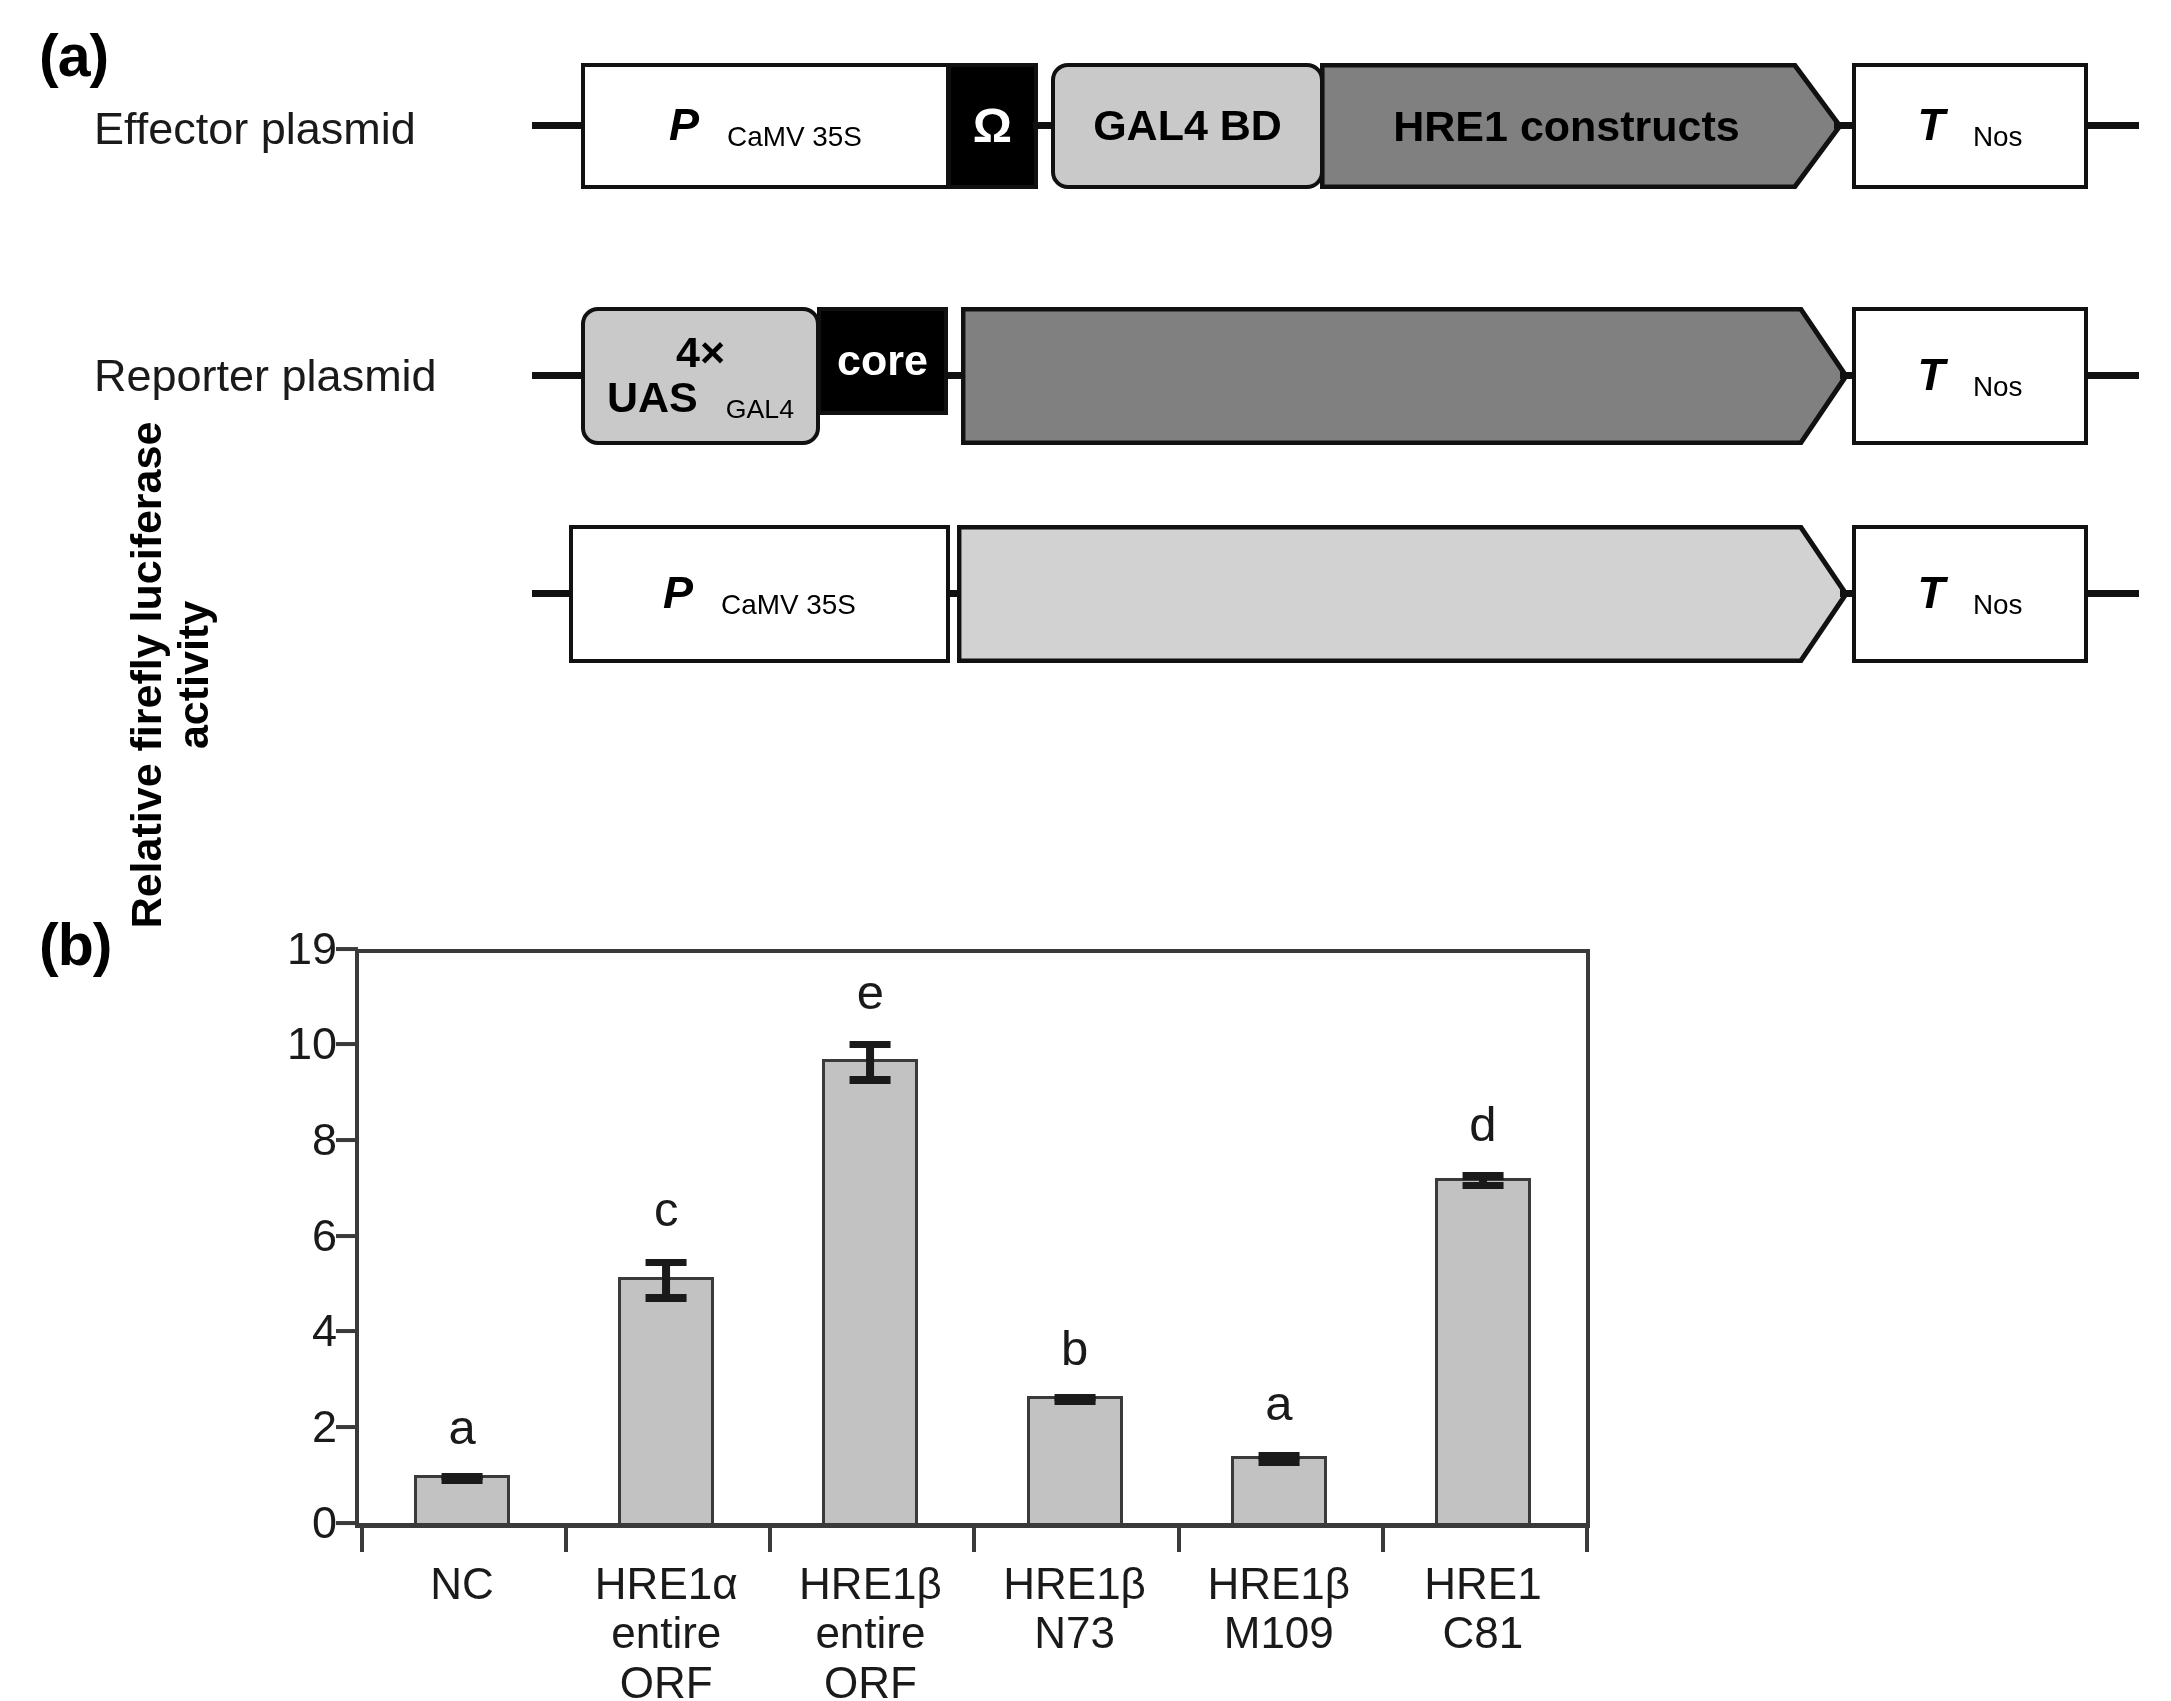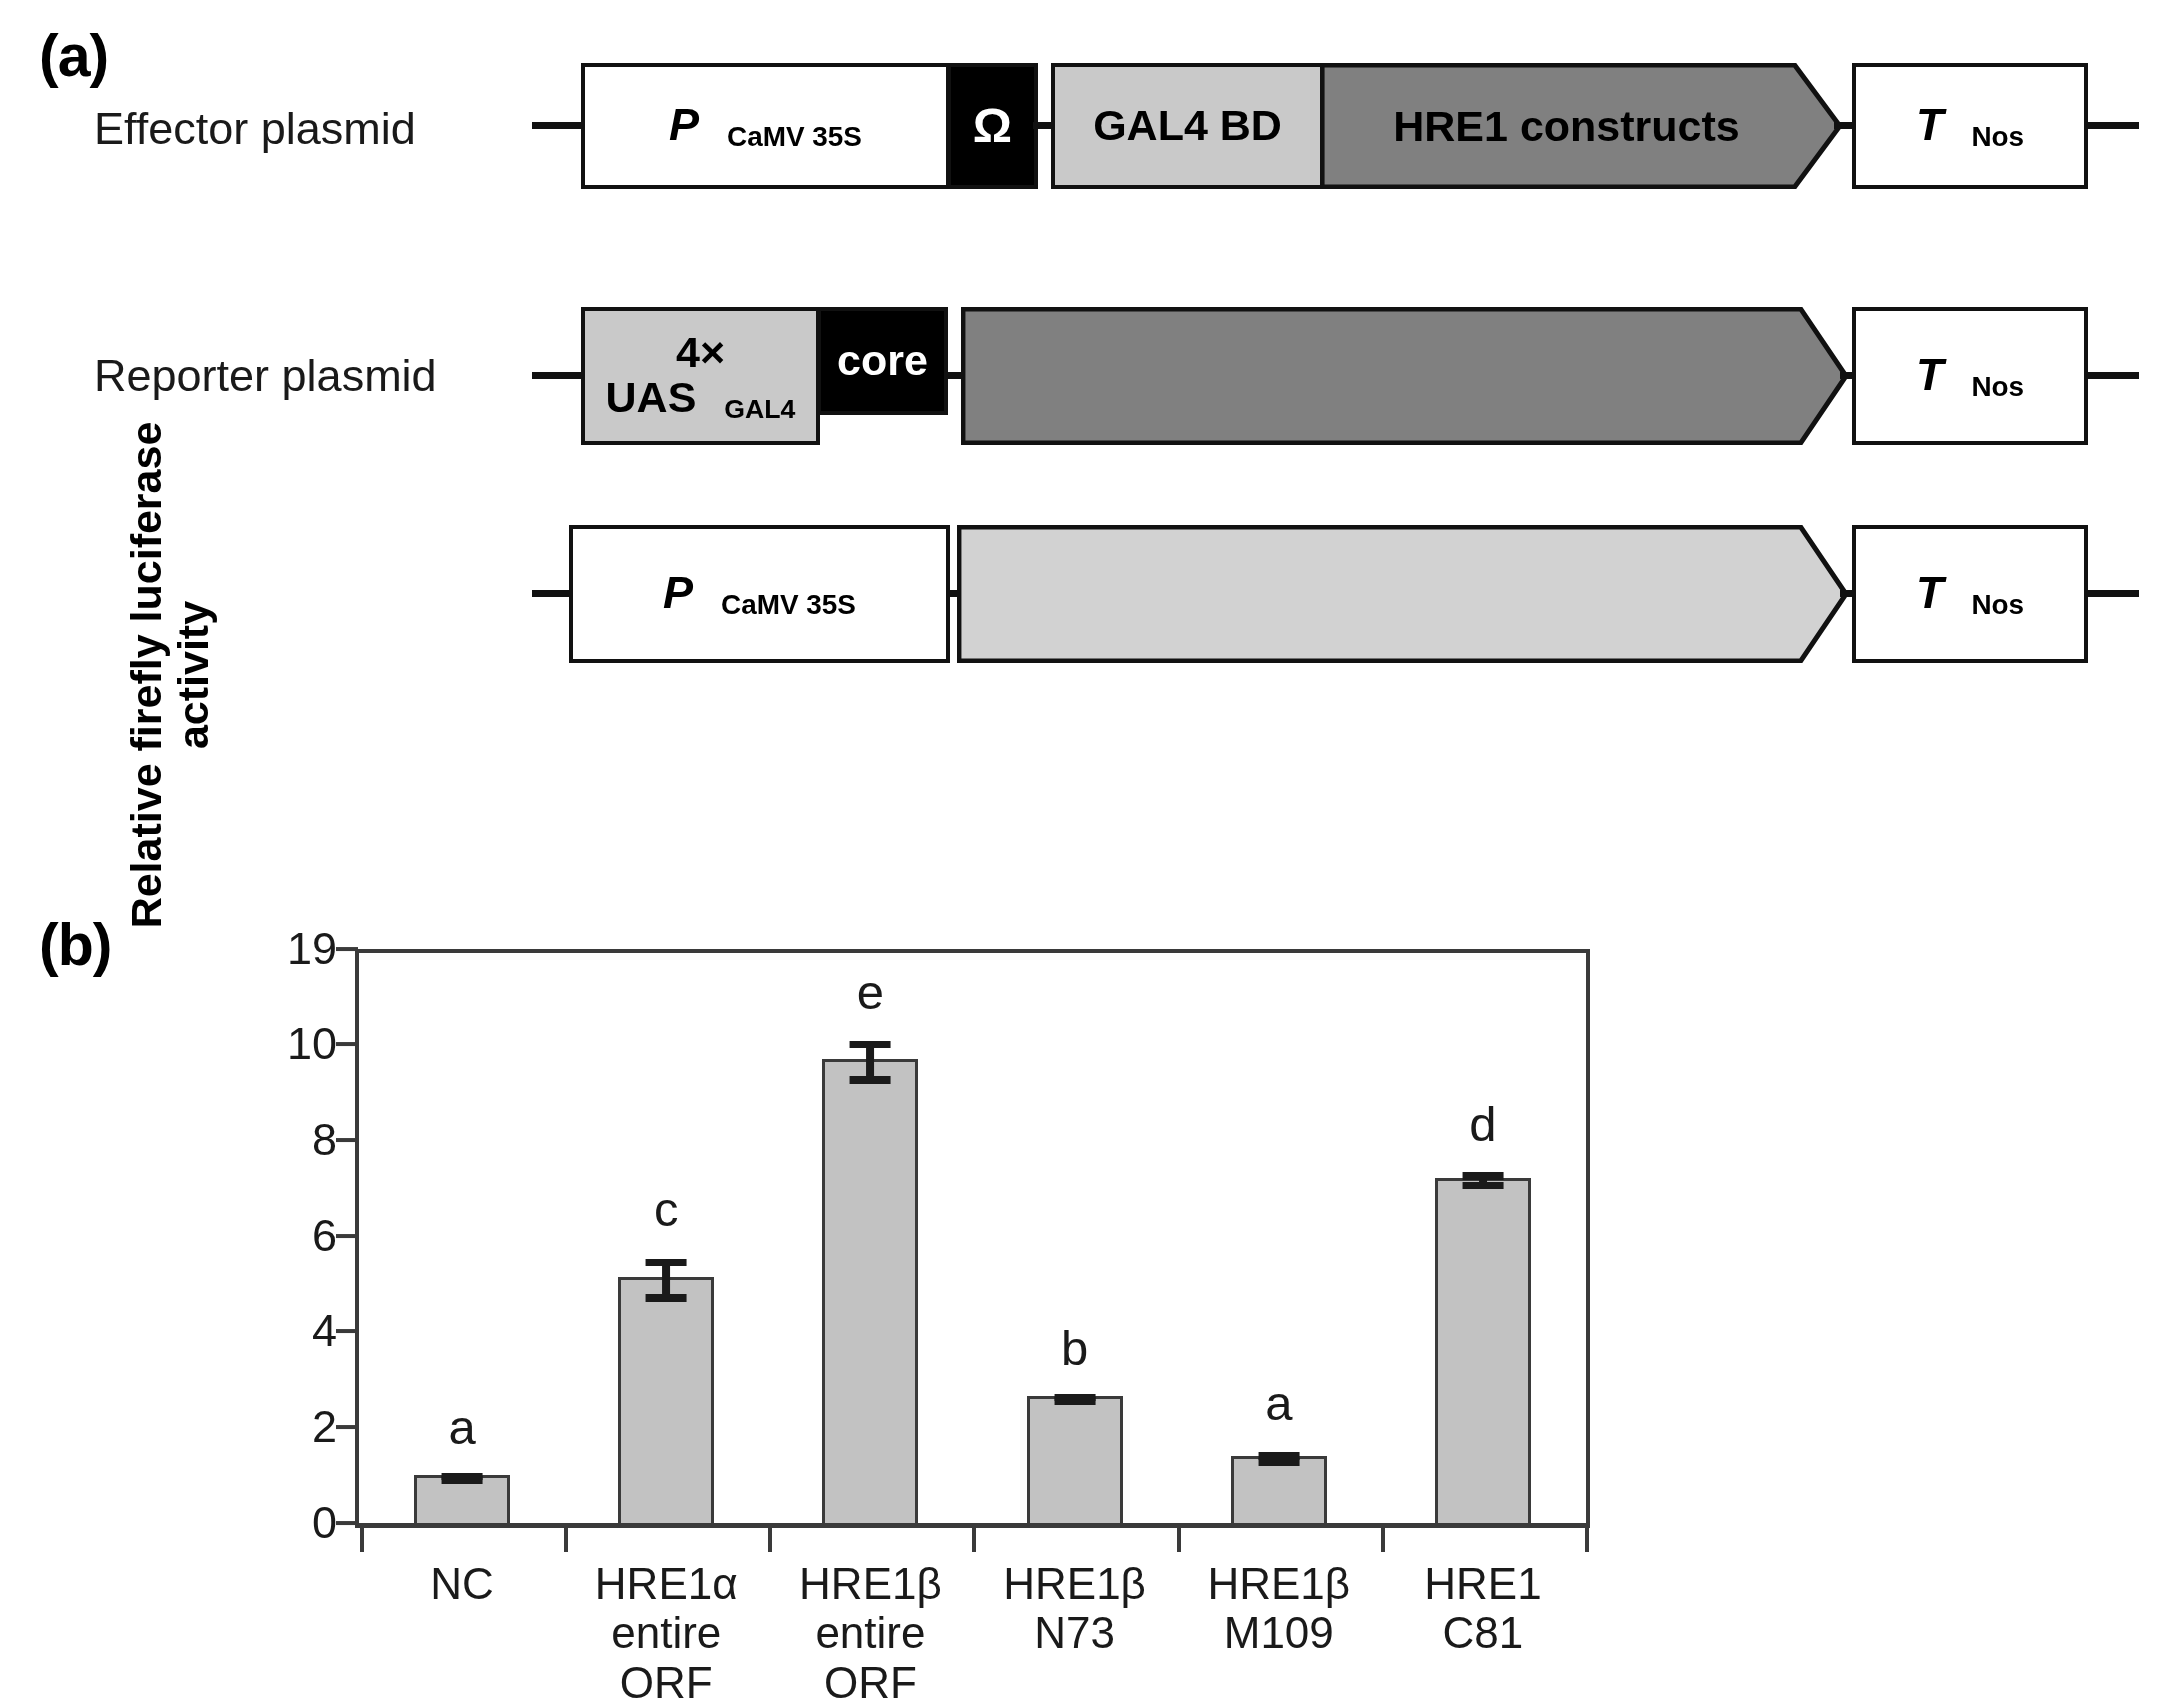--- a/index.html
+++ b/index.html
@@ -61,28 +61,28 @@
     position: absolute;
     border: 4.9px solid #111;
     display: flex;
     align-items: center;
     justify-content: center;
     font-weight: bold;
     background: #ffffff;
     line-height: 1.05;
     text-align: center;
   }
-  .pbox.light { background: #c9c9c9; }
+  .pbox.light { background: #c9c9c9; border-radius: 17px; }
   .pbox.black { background: #000000; color: #ffffff; }
   .parrow-outline {
     position: absolute;
     pointer-events: none;
   }
 
-  .sub { font-size: 0.62em; vertical-align: -0.22em; font-weight: bold; letter-spacing: 0px; margin-left: 28px; }
+  .sub { font-size: 0.62em; vertical-align: -0.22em; font-weight: normal; letter-spacing: 0px; margin-left: 28px; }
   .ital { font-style: italic; }
 
   #y-axis-title {
     position: absolute;
     left: 123px;
     top: 951px;
     width: 552px;
     height: 59px;
     transform: rotate(-90deg);
     transform-origin: left top;

